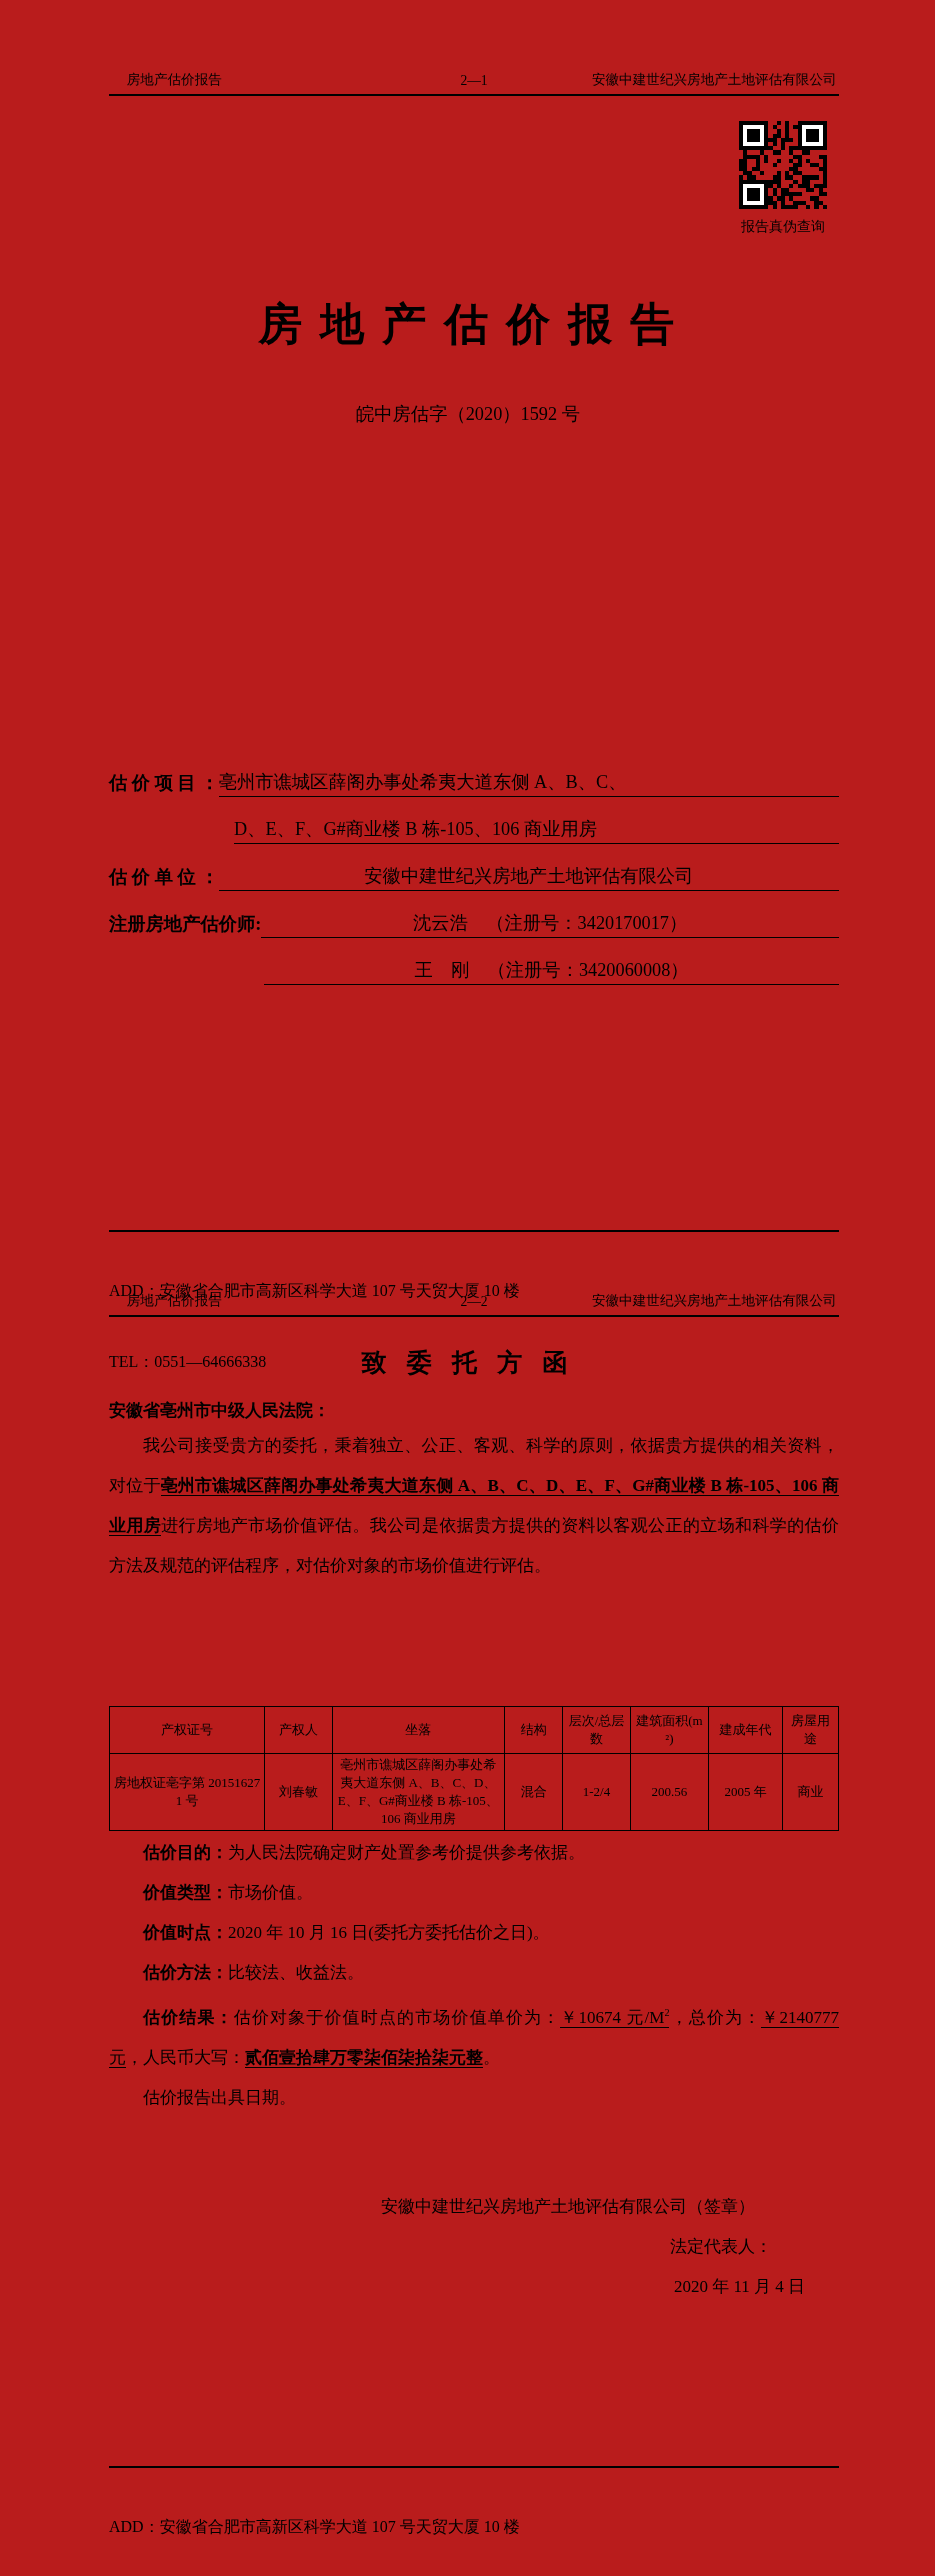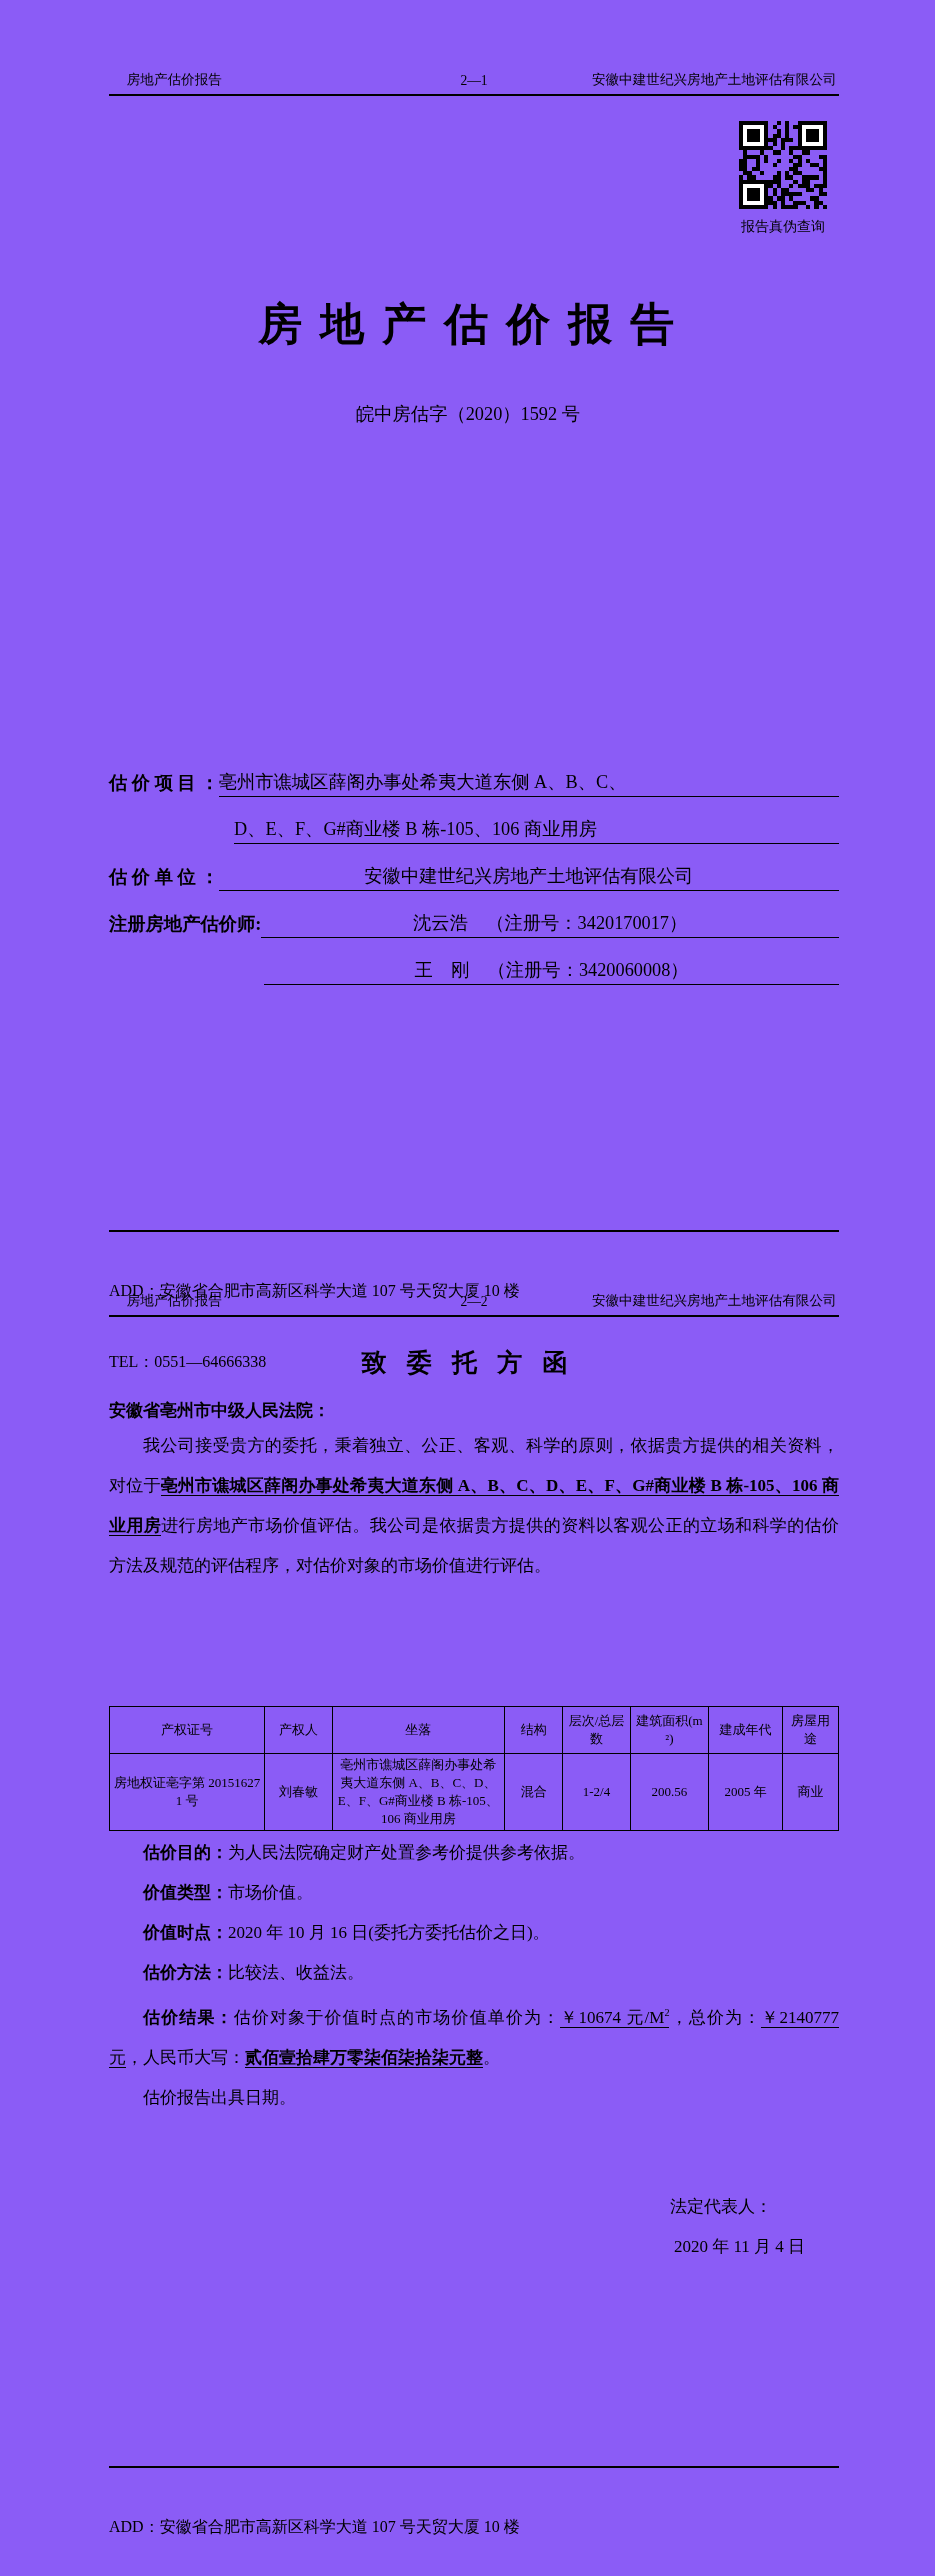--- a/index.html
+++ b/index.html
@@ -1,20 +1,20 @@
 <!DOCTYPE html>
 <html style="font-size:9.4px"><head>
 <meta charset="utf-8">
 <style>
   * { margin:0; padding:0; box-sizing:border-box; }
   html,body { background:#e8e8e8; }
   .page {
     position:relative;
     width:936px; height:2576px;
-    background:#8b5cf6;
+    background:#b91c1c;
     font-family:"Liberation Serif","DejaVu Serif",serif;
     color:#000;
     overflow:hidden;
   }
   
   .runhead {
     position:absolute; left:109px; width:730px; height:25px;
     border-bottom:2.9px solid #000;
     font-size:13.6px;
   }
@@ -347,20 +347,21 @@
   <div class="after">
     <p><span class="inline-label">估价目的：</span><span>为人民法院确定财产处置参考价提供参考依据。</span></p>
     <p><span class="inline-label">价值类型：</span><span>市场价值。</span></p>
     <p><span class="inline-label">价值时点：</span><span>2020 年 10 月 16 日(委托方委托估价之日)。</span></p>
     <p><span class="inline-label">估价方法：</span><span>比较法、收益法。</span></p>
     <p><span class="inline-label">估价结果：</span><span>估价对象于价值时点的市场价值单价为：</span><span class="seg-u"><span>￥10674 元/M</span><sup>2</sup></span><span>，总价为：</span><span class="seg-u">￥2140777 元</span><span>，人民币大写：</span><span class="seg-bold-u">贰佰壹拾肆万零柒佰柒拾柒元整</span><span>。</span></p>
     <p>估价报告出具日期。</p>
   </div>
 
   <div class="signature">
+    <div class="sig-company">安徽中建世纪兴房地产土地评估有限公司（签章）</div>
     <div class="sig-rep">法定代表人：</div>
     <div class="sig-date">2020 年 11 月 4 日</div>
   </div>
 
   <div class="pfooter pfooter-2">
     <div>ADD：安徽省合肥市高新区科学大道 107 号天贸大厦 10 楼</div>
     
   </div>
 
 </div>

